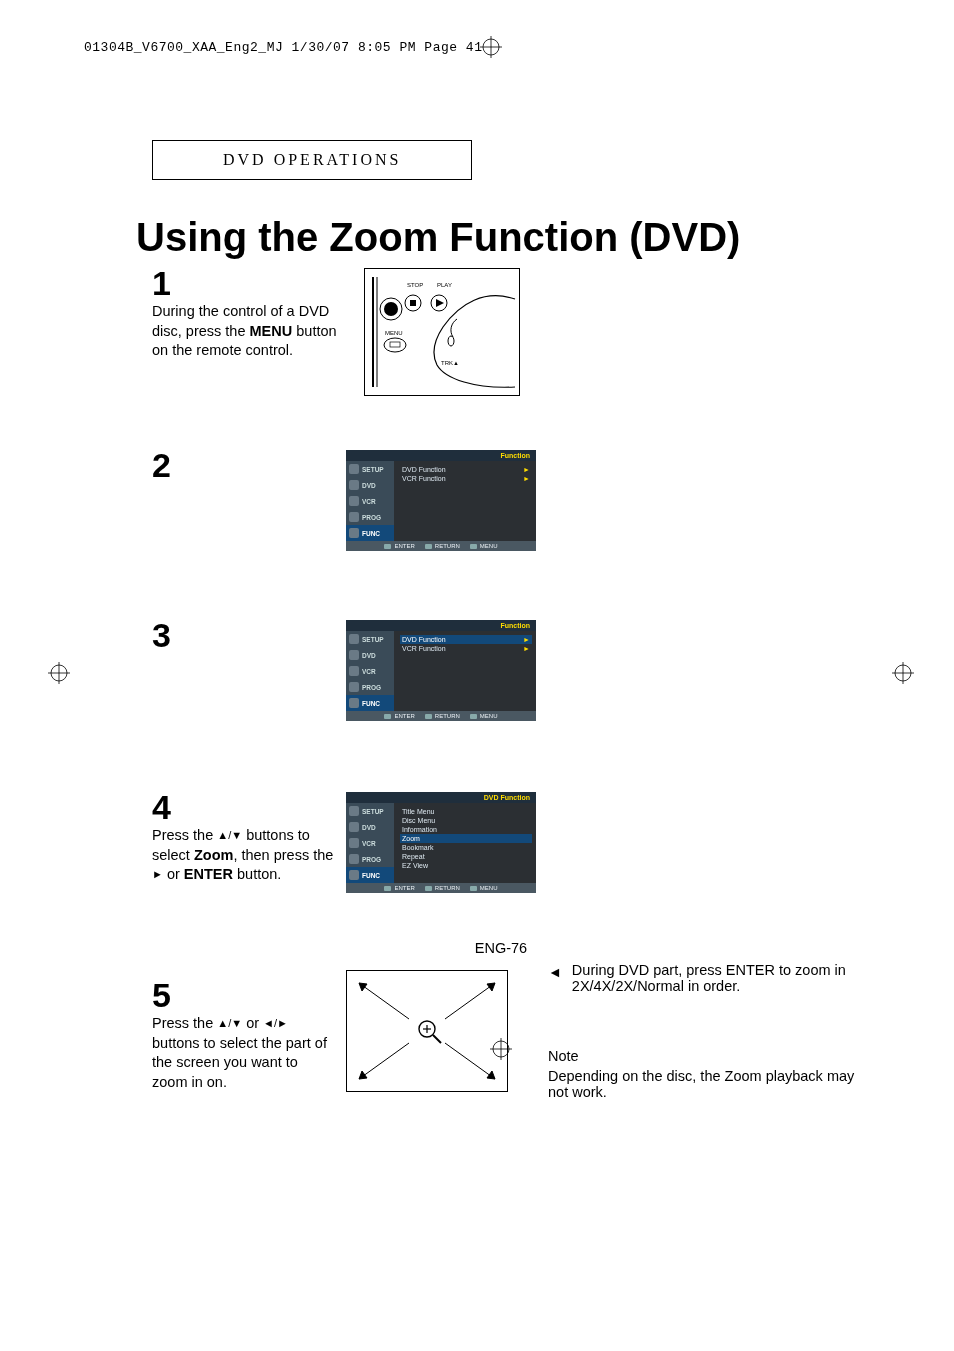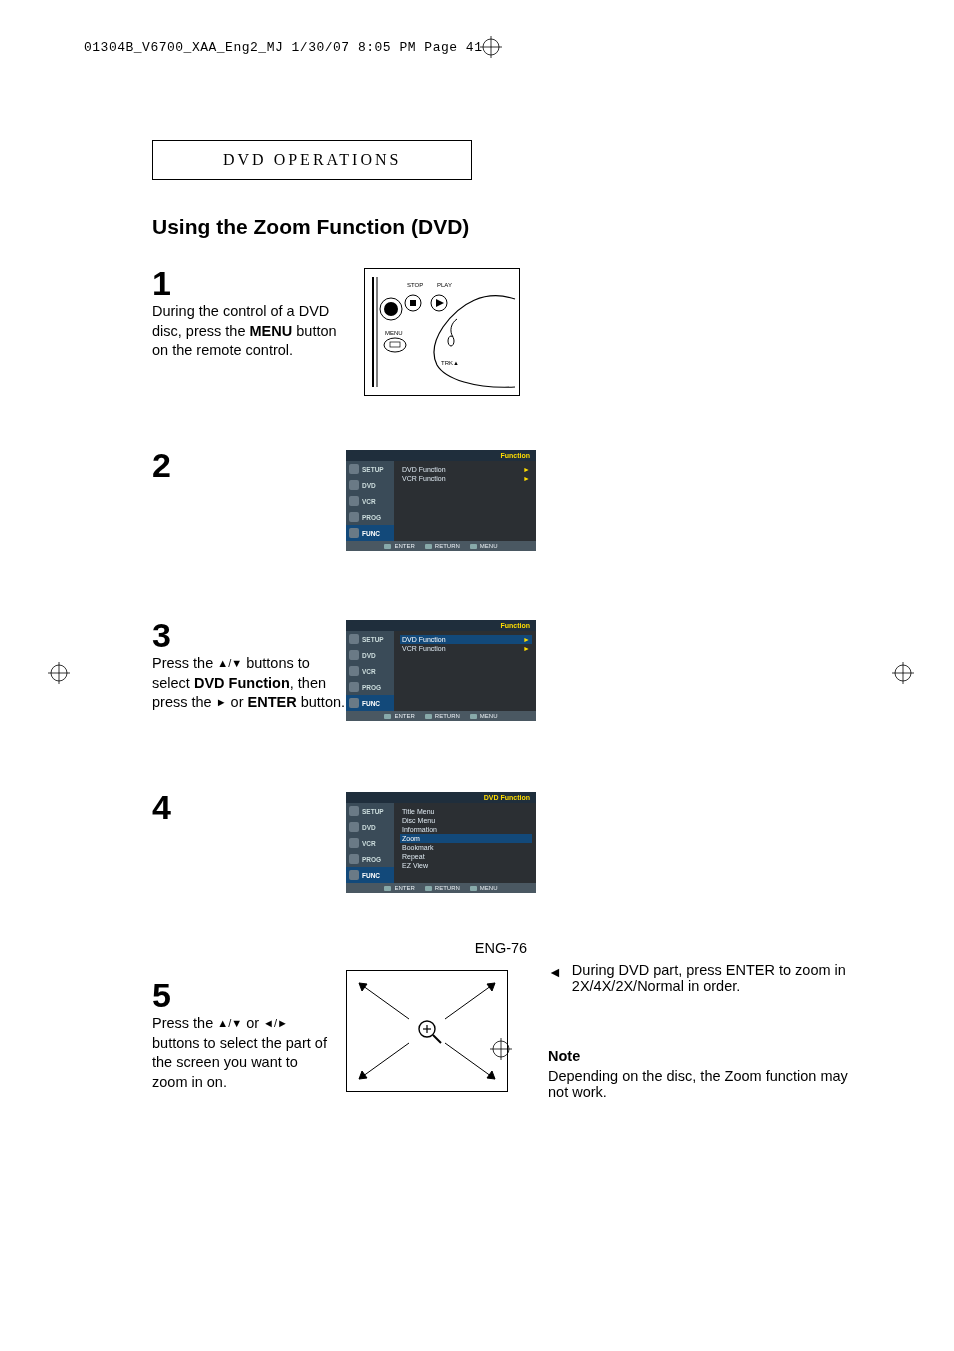--- a/index.html
+++ b/index.html
@@ -36,22 +36,22 @@
     display:inline-block;
     padding: 10px 70px;
     font-size: 16px;
     letter-spacing: 3px;
     font-variant: small-caps;
     font-family: Georgia, 'Times New Roman', serif;
   }
   .title {
     position: absolute;
     top: 215px;
-    left: 128px;
-    font-size: 21px;
+    left: 112px;
+    font-size: 40px;
     font-weight: bold;
     font-family: Arial, Helvetica, sans-serif;
   }
   .step {
     position: absolute;
     left: 128px;
     width: 400px;
   }
   .step-num {
     font-size: 34px;
@@ -127,21 +127,21 @@
     width: 310px;
     font-size: 14.5px;
   }
   .side-note .lead {
     display:flex; gap:10px; align-items:flex-start;
   }
   .side-note .lead .mark { font-size:14px; padding-top:2px;}
   .note-block {
     margin-top: 54px;
   }
-  .note-block .hd { font-weight:bold; margin-bottom:4px; }
+  .note-block .hd { font-weight:normal; margin-bottom:4px; }
   .page-num {
     position:absolute;
     bottom: 142px;
     left: 0; right:0;
     text-align:center;
     font-size: 14.5px;
   }
   
   .reg-bottom { position:absolute; left: 50%; bottom: 34px; transform: translateX(-50%); }
   .reg-top { position:absolute; left: 456px; top: 36px; }
@@ -269,23 +269,20 @@
     </div>
     <div class="osd-bottom">
       <span>ENTER</span>
       <span>RETURN</span>
       <span>MENU</span>
     </div>
   </div>
 
   <div class="step" style="top:618px;">
     <div class="step-num">3</div>
-    <div class="step-text">
-      <span>Press the </span><span class="tri">▲/▼</span><span> buttons to select </span><b>DVD Function</b><span>, then press the </span><span class="tri">►</span><span> or </span><b>ENTER</b><span> button.</span>
-    </div>
   </div>
   <div class="osd" style="left:322px; top:620px;">
     <div class="osd-top">Function</div>
     <div class="osd-body">
       <div class="osd-side">
         <div class="osd-side-item">
             <span class="ico"></span>
             <span>SETUP</span>
           </div>
         <div class="osd-side-item">
@@ -319,20 +316,23 @@
     </div>
     <div class="osd-bottom">
       <span>ENTER</span>
       <span>RETURN</span>
       <span>MENU</span>
     </div>
   </div>
 
   <div class="step" style="top:790px;">
     <div class="step-num">4</div>
+    <div class="step-text">
+      <span>Press the </span><span class="tri">▲/▼</span><span> buttons to select </span><b>Zoom</b><span>, then press the </span><span class="tri">►</span><span> or </span><b>ENTER</b><span> button.</span>
+    </div>
   </div>
   <div class="osd" style="left:322px; top:792px;">
     <div class="osd-top">DVD Function</div>
     <div class="osd-body">
       <div class="osd-side">
         <div class="osd-side-item">
             <span class="ico"></span>
             <span>SETUP</span>
           </div>
         <div class="osd-side-item">
@@ -412,19 +412,19 @@
     </svg>
   </div>
 
   <div class="side-note">
     <div class="lead">
       <div class="mark">◄</div>
       <div>During DVD part, press ENTER to zoom in 2X/4X/2X/Normal in order.</div>
     </div>
     <div class="note-block">
       <div class="hd">Note</div>
-      <div>Depending on the disc, the Zoom function may not work.</div>
+      <div>Depending on the disc, the Zoom playback may not work.</div>
     </div>
   </div>
 
   <div class="page-num">ENG-76</div>
 
 </div>
 
 </body></html>

